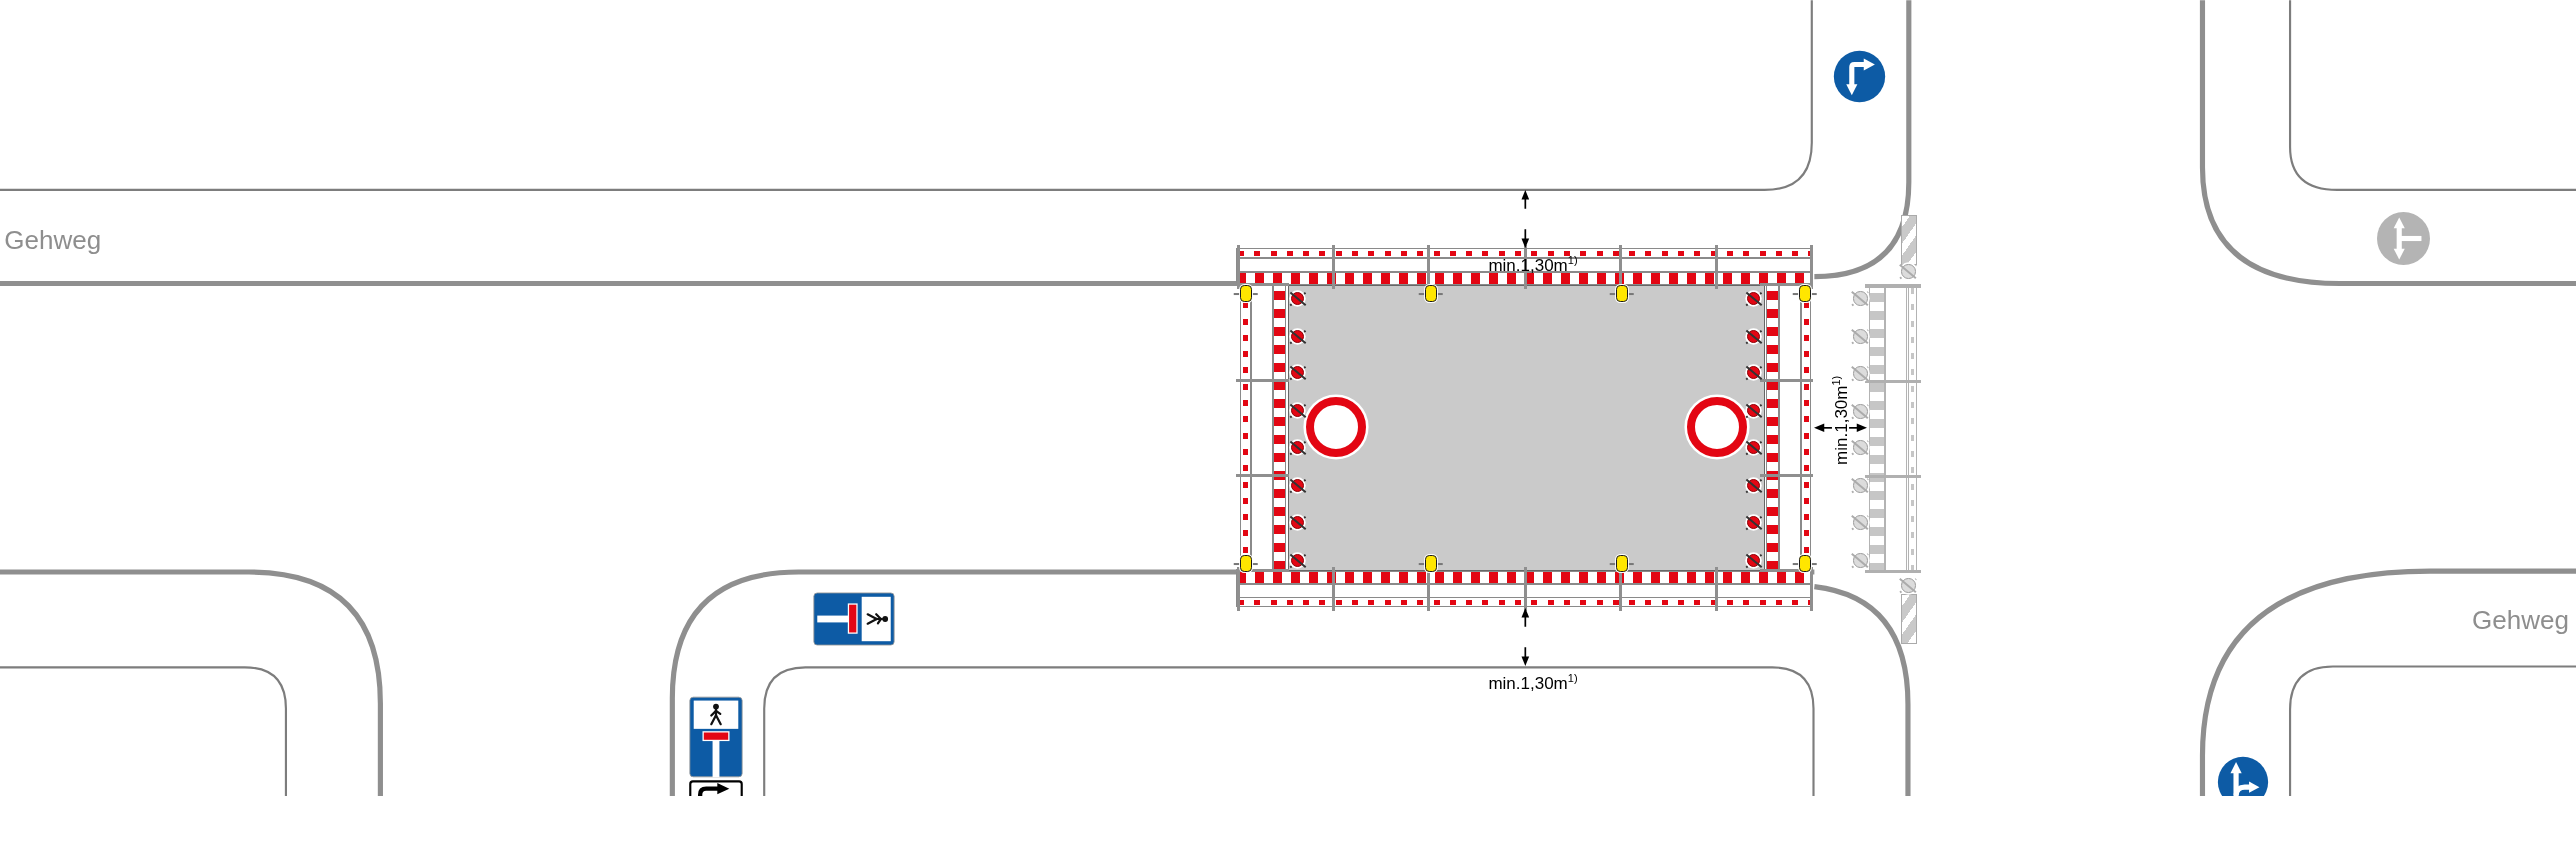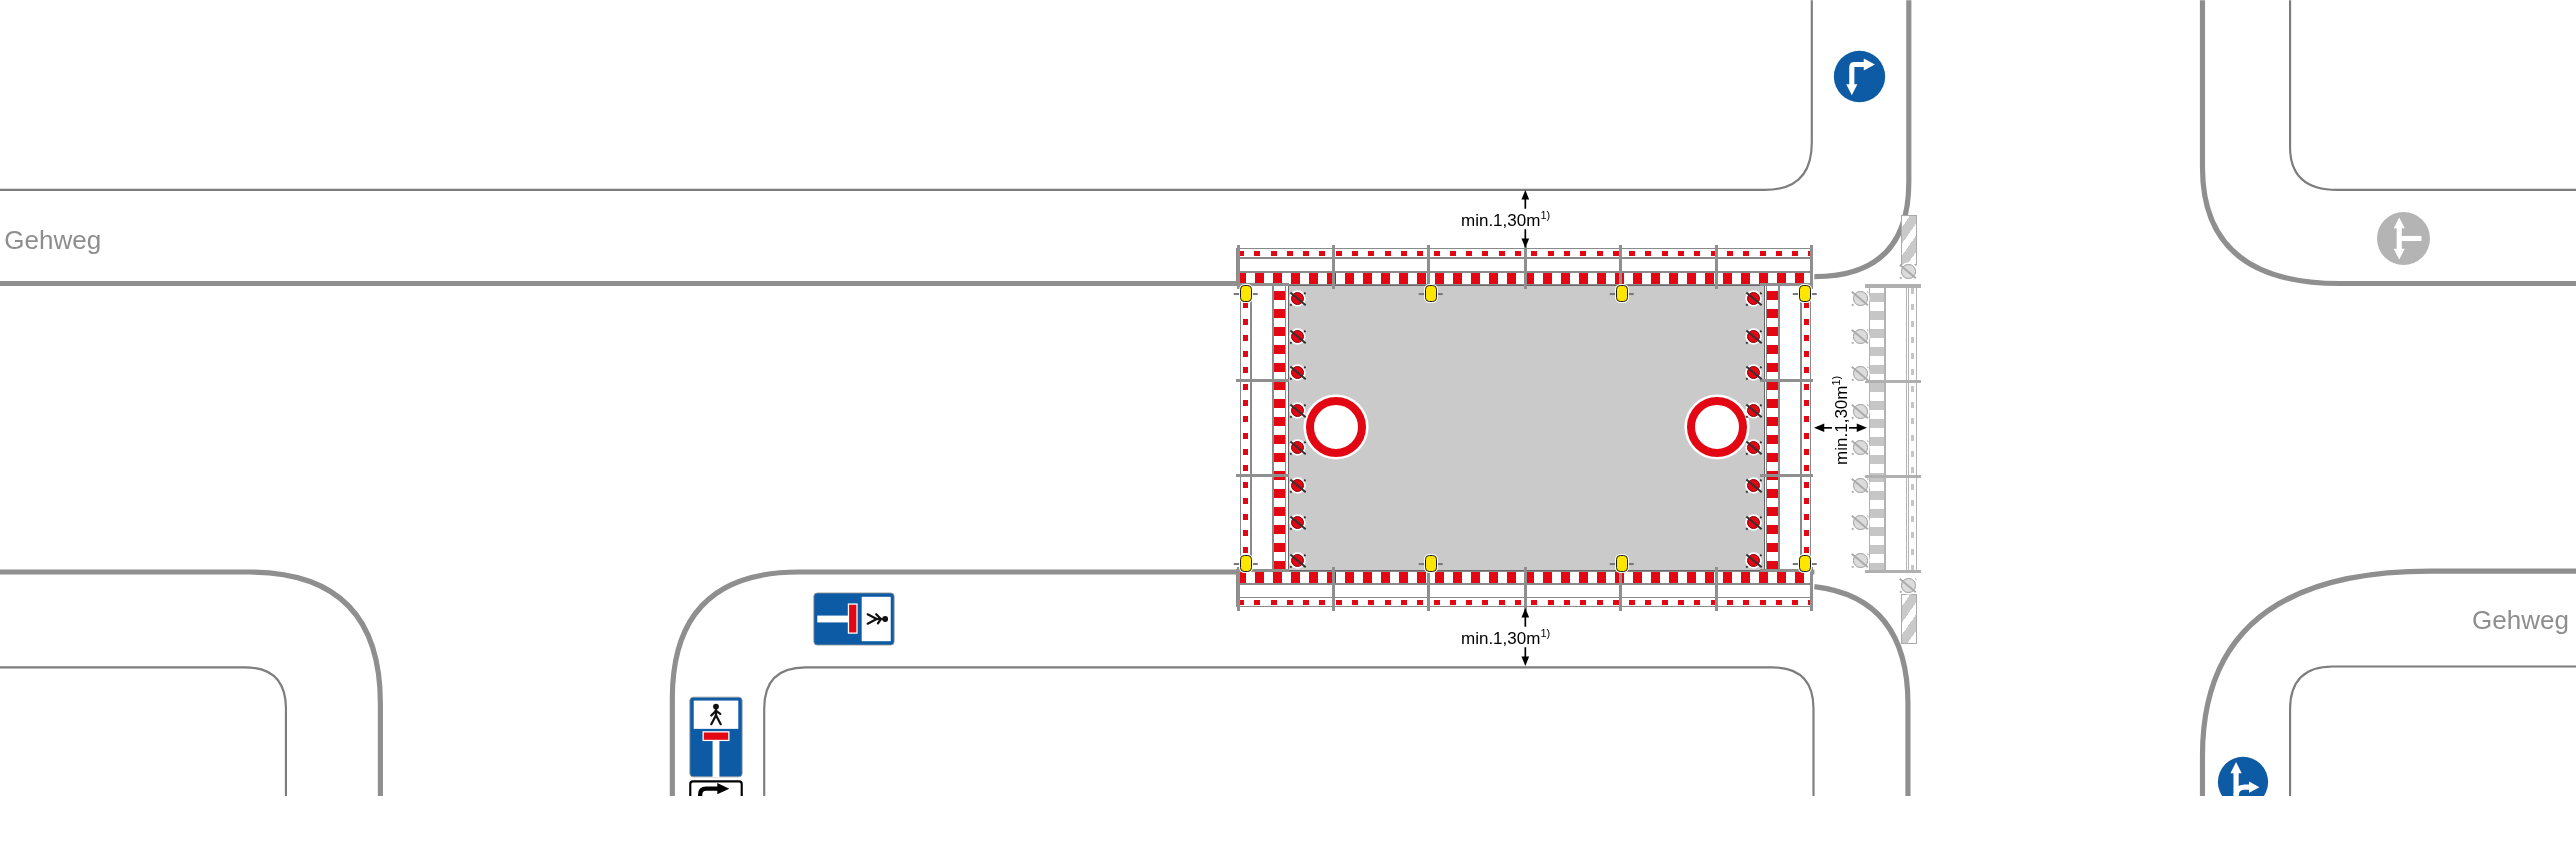--- a/index.html
+++ b/index.html
@@ -40,21 +40,21 @@
 
   .ring{position:absolute;width:60px;height:60px;border-radius:50%;background:#fff;
         border:8.6px solid #e30613;box-shadow:0 0 0 2.6px #fff;box-sizing:border-box;z-index:4;}
 
   .bake{position:absolute;width:15.5px;height:50px;box-sizing:border-box;border:0.9px solid #aaa;
         background:repeating-linear-gradient(-55deg,#fff 0 6.9px,#c9c9c9 6.9px 16.3px);z-index:3;}
 
   
   .gehweg{position:absolute;font-size:26px;color:#8e8e8e;z-index:6;white-space:nowrap;}
   .dim{position:absolute;z-index:6;}
-  .dim-text{position:absolute;left:0;right:0;text-align:left;font-size:17px;color:#000;white-space:nowrap;}
+  .dim-text{position:absolute;left:0;right:0;text-align:center;font-size:17px;color:#000;white-space:nowrap;margin-top:45px;}
   .dim-text sup{font-size:11px;}
   .dim-rot{position:absolute;width:117px;height:20.6px;text-align:center;font-size:17px;color:#000;
            transform:rotate(-90deg);white-space:nowrap;z-index:6;}
   .dim-rot sup{font-size:11px;}
 
   .sign{position:absolute;z-index:7;}
 </style>
 </head>
 <body>
 

